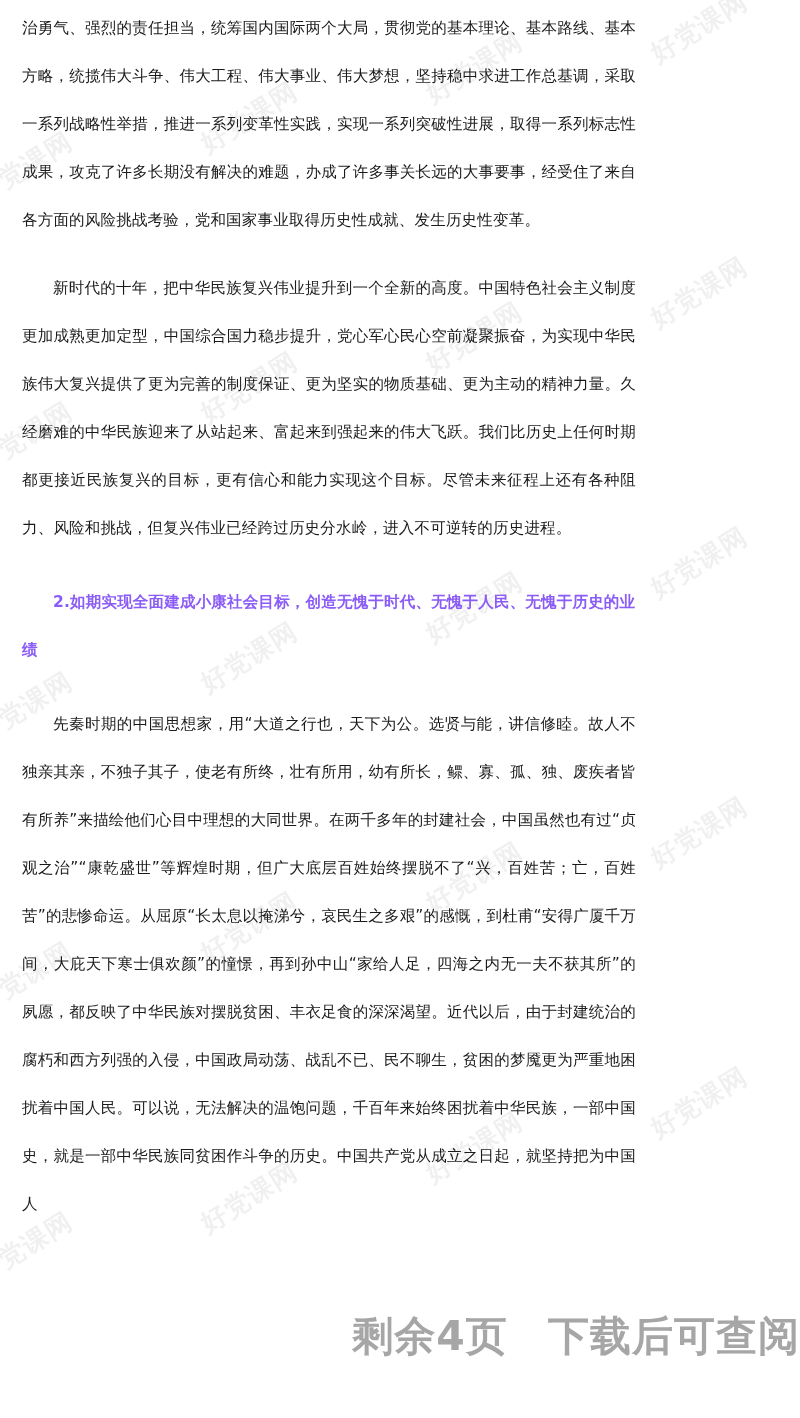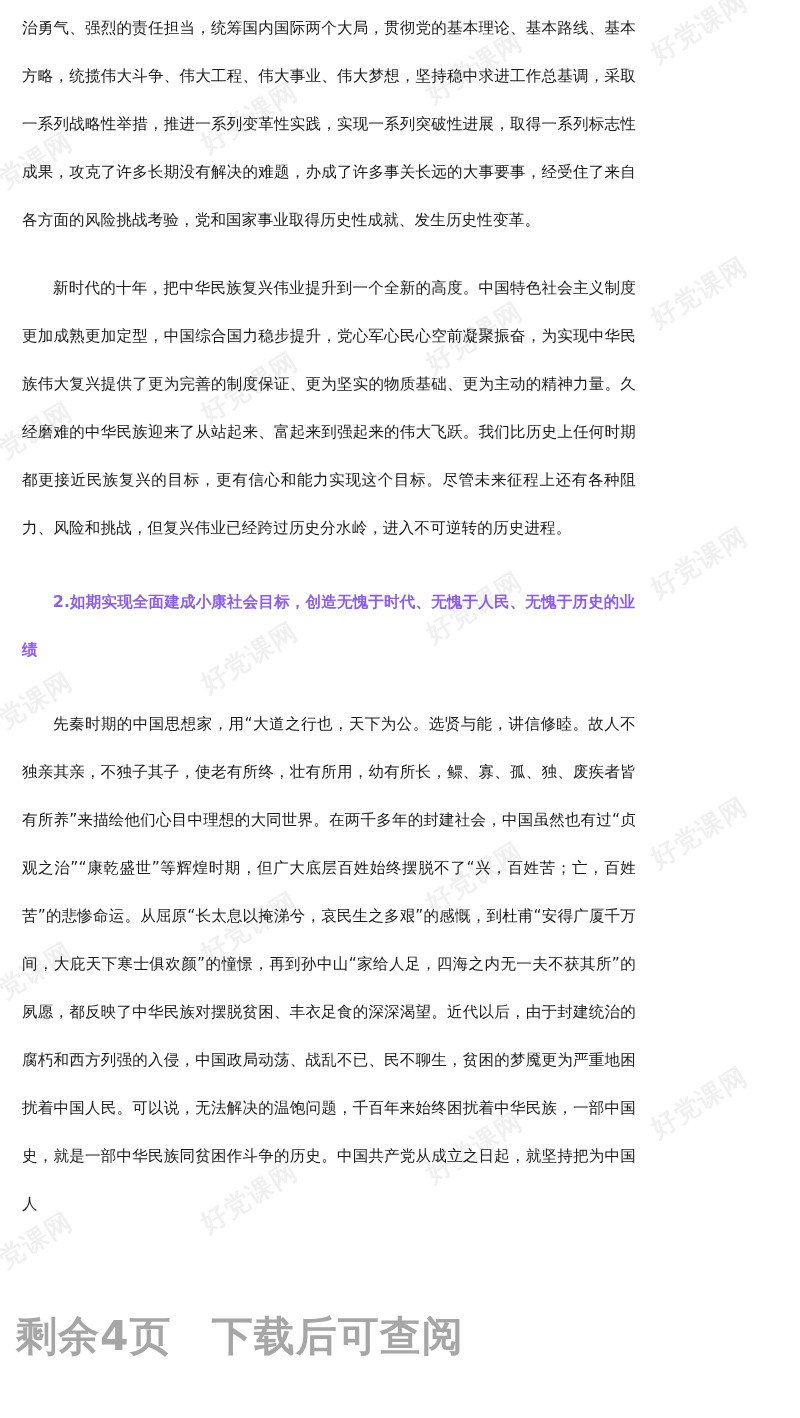--- a/index.html
+++ b/index.html
@@ -79,21 +79,21 @@
   .spacer-top { height: 4px; }
   .gap { height: 20px; }
   .gap-lg { height: 26px; }
 
   
   .paywall {
     position: absolute;
     left: 16px;
     right: 0;
     bottom: 54px;
-    text-align: left;
+    text-align: right;
     z-index: 3;
   }
   .paywall-text {
     display: inline-block;
     font-size: 41px;
     font-weight: 700;
     color: #a6a6a6;
     letter-spacing: 1px;
     font-family: "DejaVu Sans", "Liberation Sans", sans-serif;
   }

